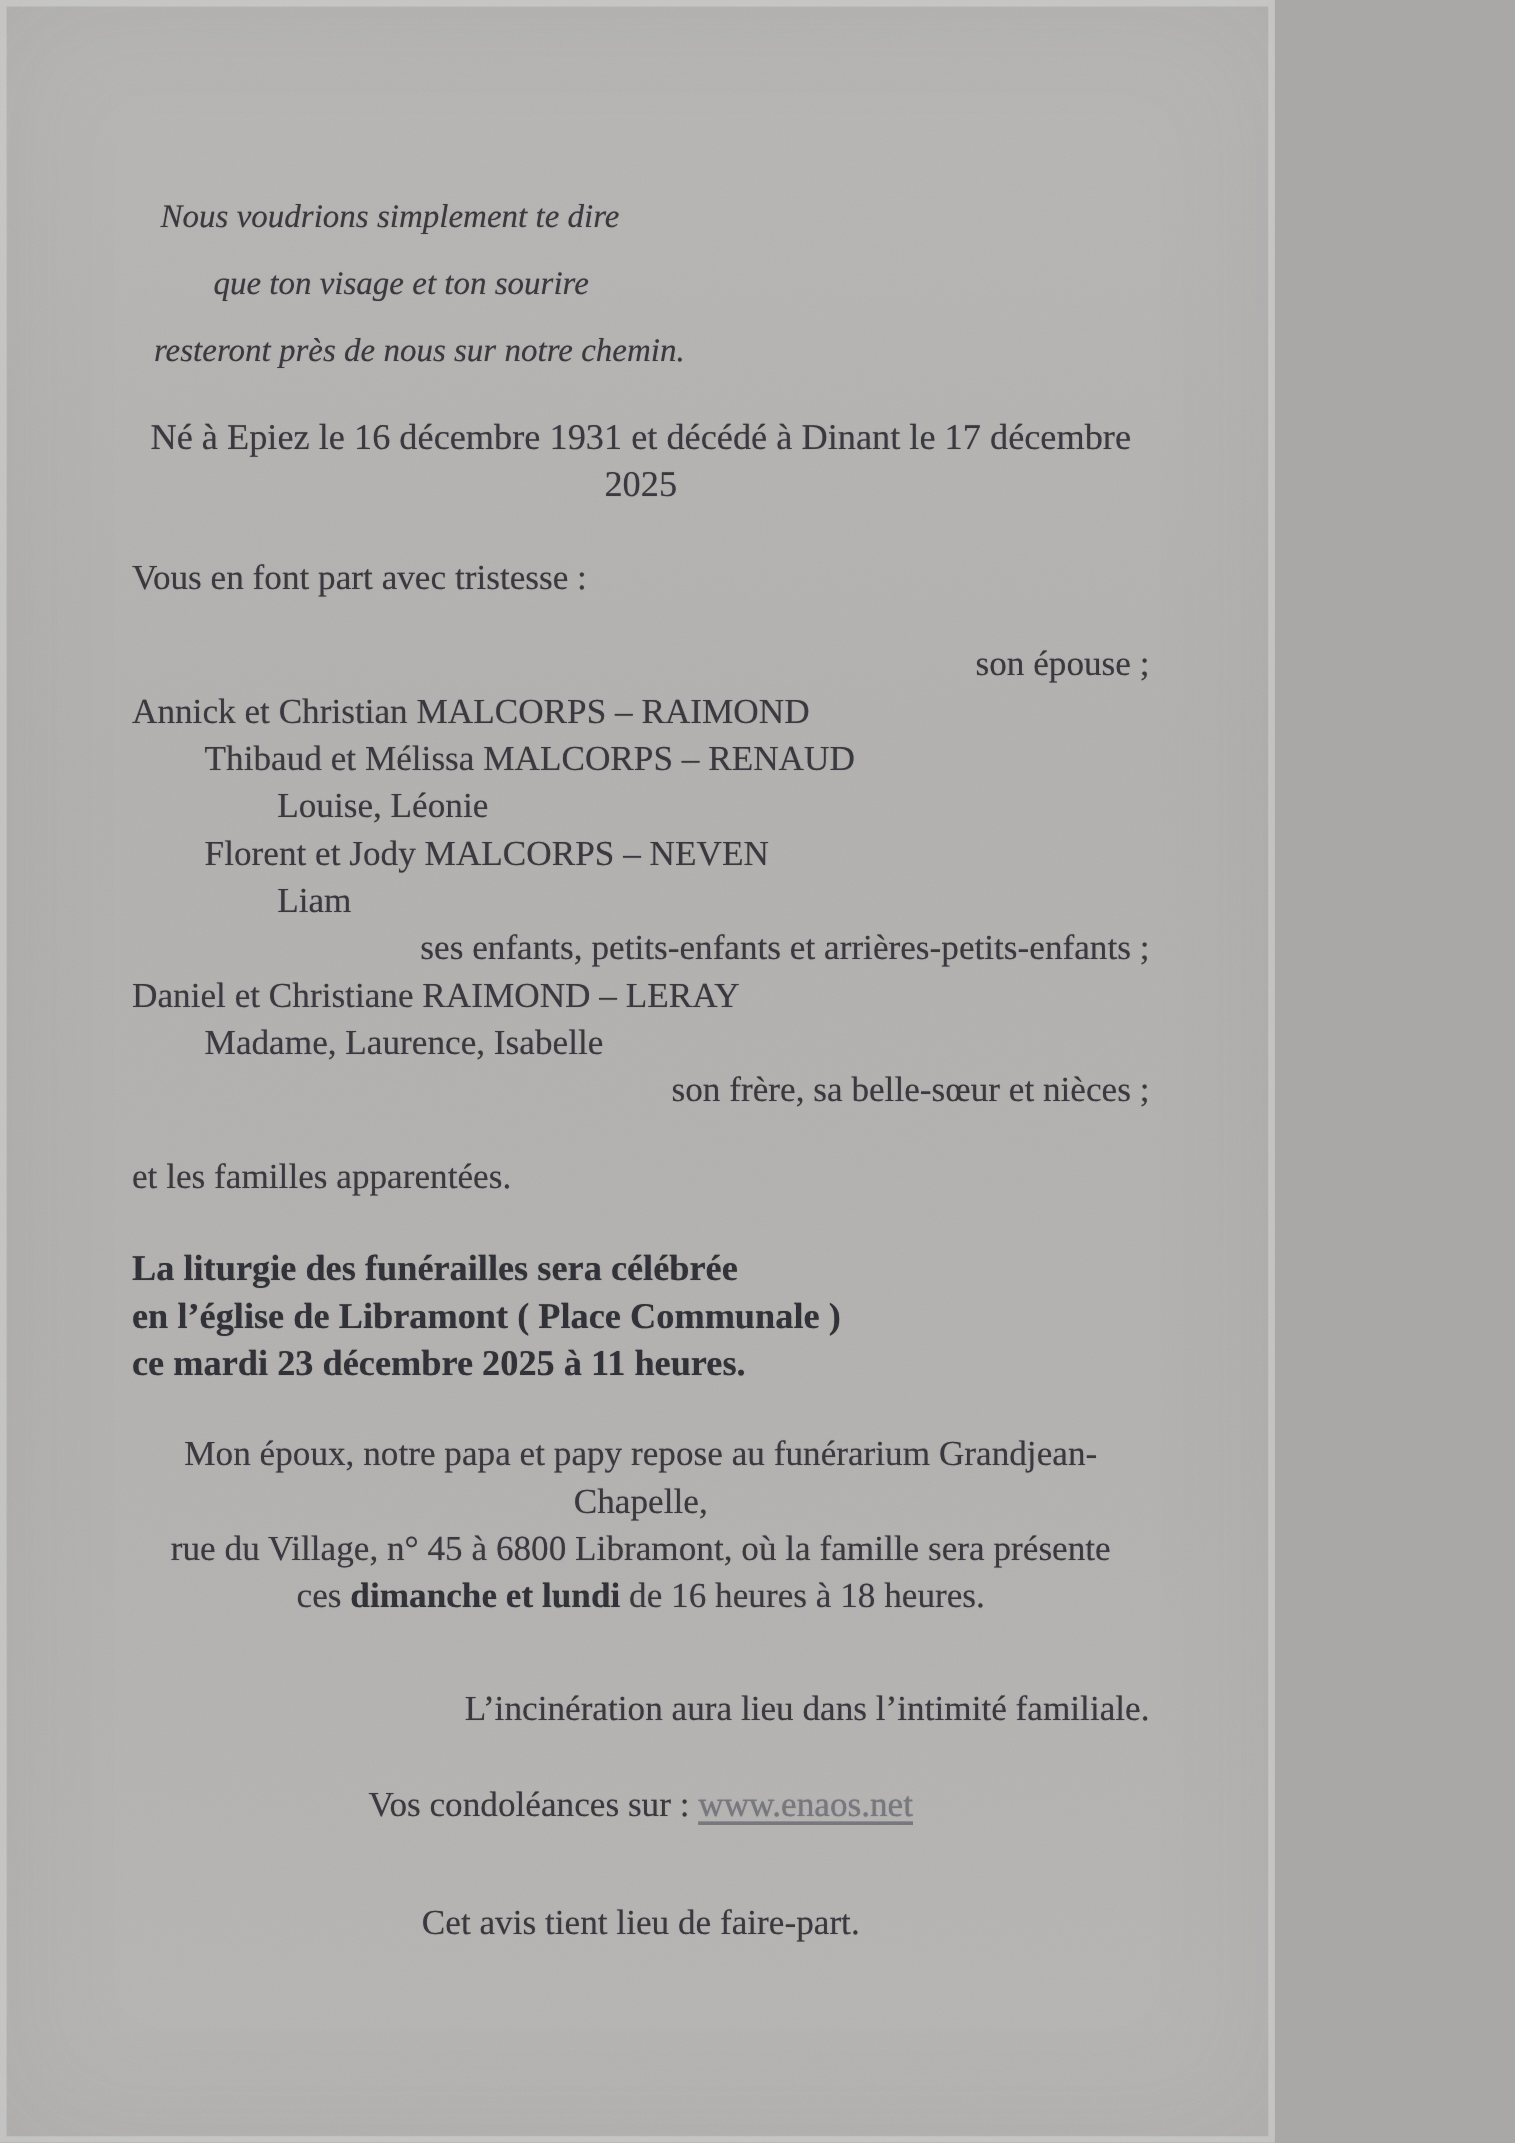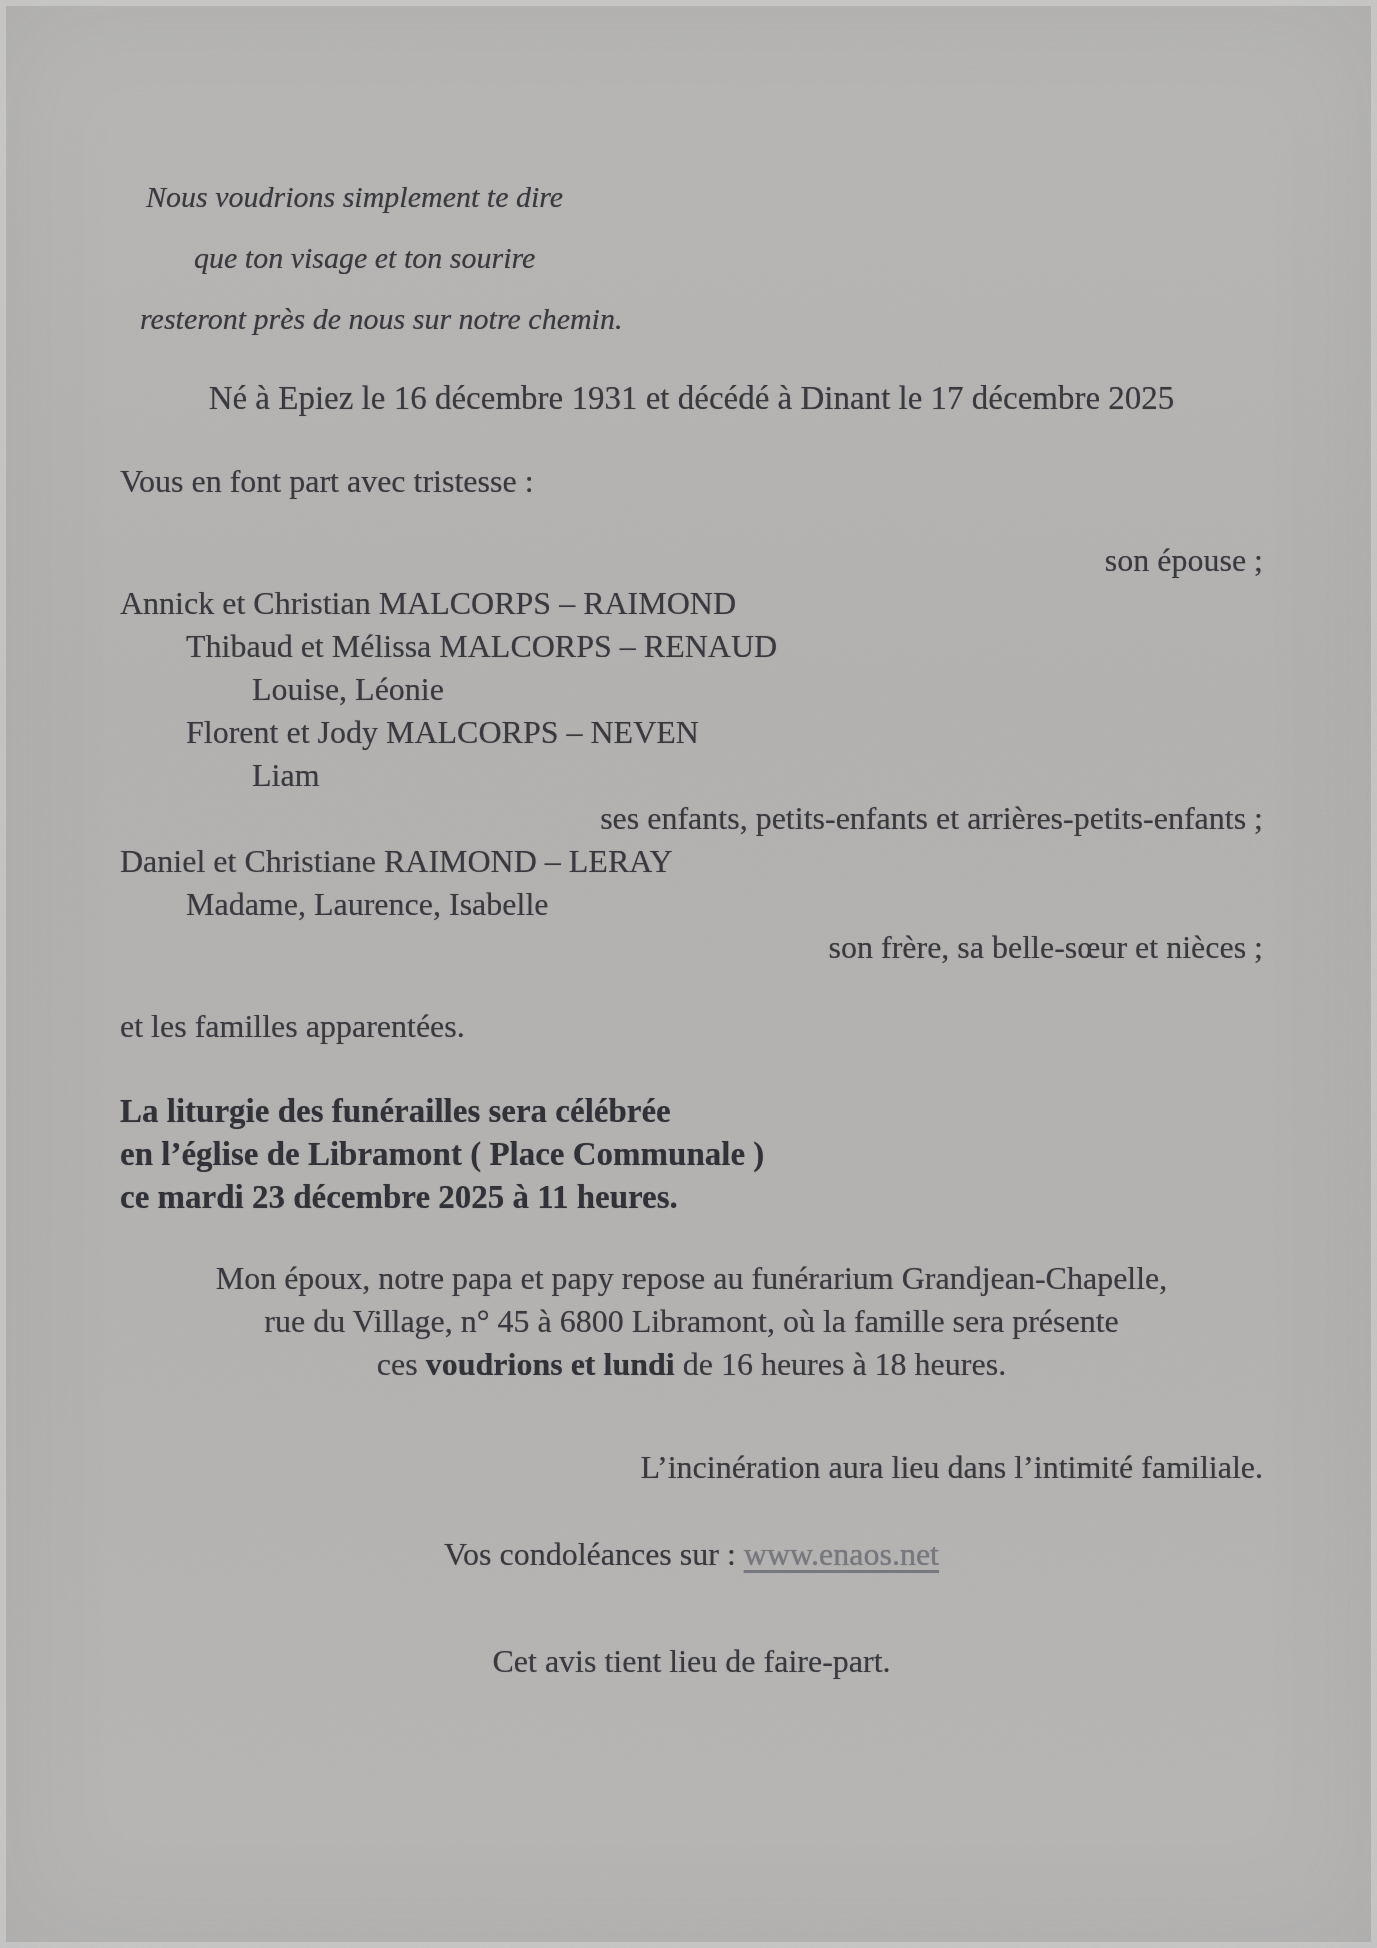--- a/index.html
+++ b/index.html
@@ -4,21 +4,21 @@
 <style>
   html, body { margin: 0; padding: 0; }
   body {
     width: 1377px; height: 1948px;
     background: #a9a8a6;
     font-family: "Liberation Serif", "DejaVu Serif", serif;
     overflow: hidden;
   }
   .page {
     position: relative;
-    width: 1377px; height: 1948px;
+    width: 1159px; height: 1948px;
     background: linear-gradient(180deg, #b7b6b4 0%, #b2b1af 35%, #b3b2b0 70%, #b6b5b3 100%);
     box-shadow: inset 0 0 0 6px rgba(255,255,255,0.28), inset 0 0 120px rgba(90,90,95,0.10);
     color: #34343a;
     font-family: Liberation Serif, serif;
   }
   .noise {
     position: absolute; inset: 0;
     width: 100%; height: 100%;
     opacity: 0.08; pointer-events: none;
   }
@@ -84,21 +84,21 @@
 
     <div class="funeral-block">
       <div>La liturgie des funérailles sera célébrée</div>
       <div>en l’église de Libramont ( Place Communale )</div>
       <div>ce mardi 23 décembre 2025 à 11 heures.</div>
     </div>
 
     <div class="visitation-block">
       <div>Mon époux, notre papa et papy repose au funérarium Grandjean-Chapelle,</div>
       <div>rue du Village, n° 45 à 6800 Libramont, où la famille sera présente</div>
-      <div><span>ces </span><b>voudrions et lundi</b><span> de 16 heures à 18 heures.</span></div>
+      <div><span>ces </span><b>dimanche et lundi</b><span> de 16 heures à 18 heures.</span></div>
     </div>
 
     <div class="cremation">L’incinération aura lieu dans l’intimité familiale.</div>
 
     <div class="condolences">
       <span>Vos condoléances sur : </span><a>www.enaos.net</a>
     </div>
 
     <div class="footer-notice">Cet avis tient lieu de faire-part.</div>
 

